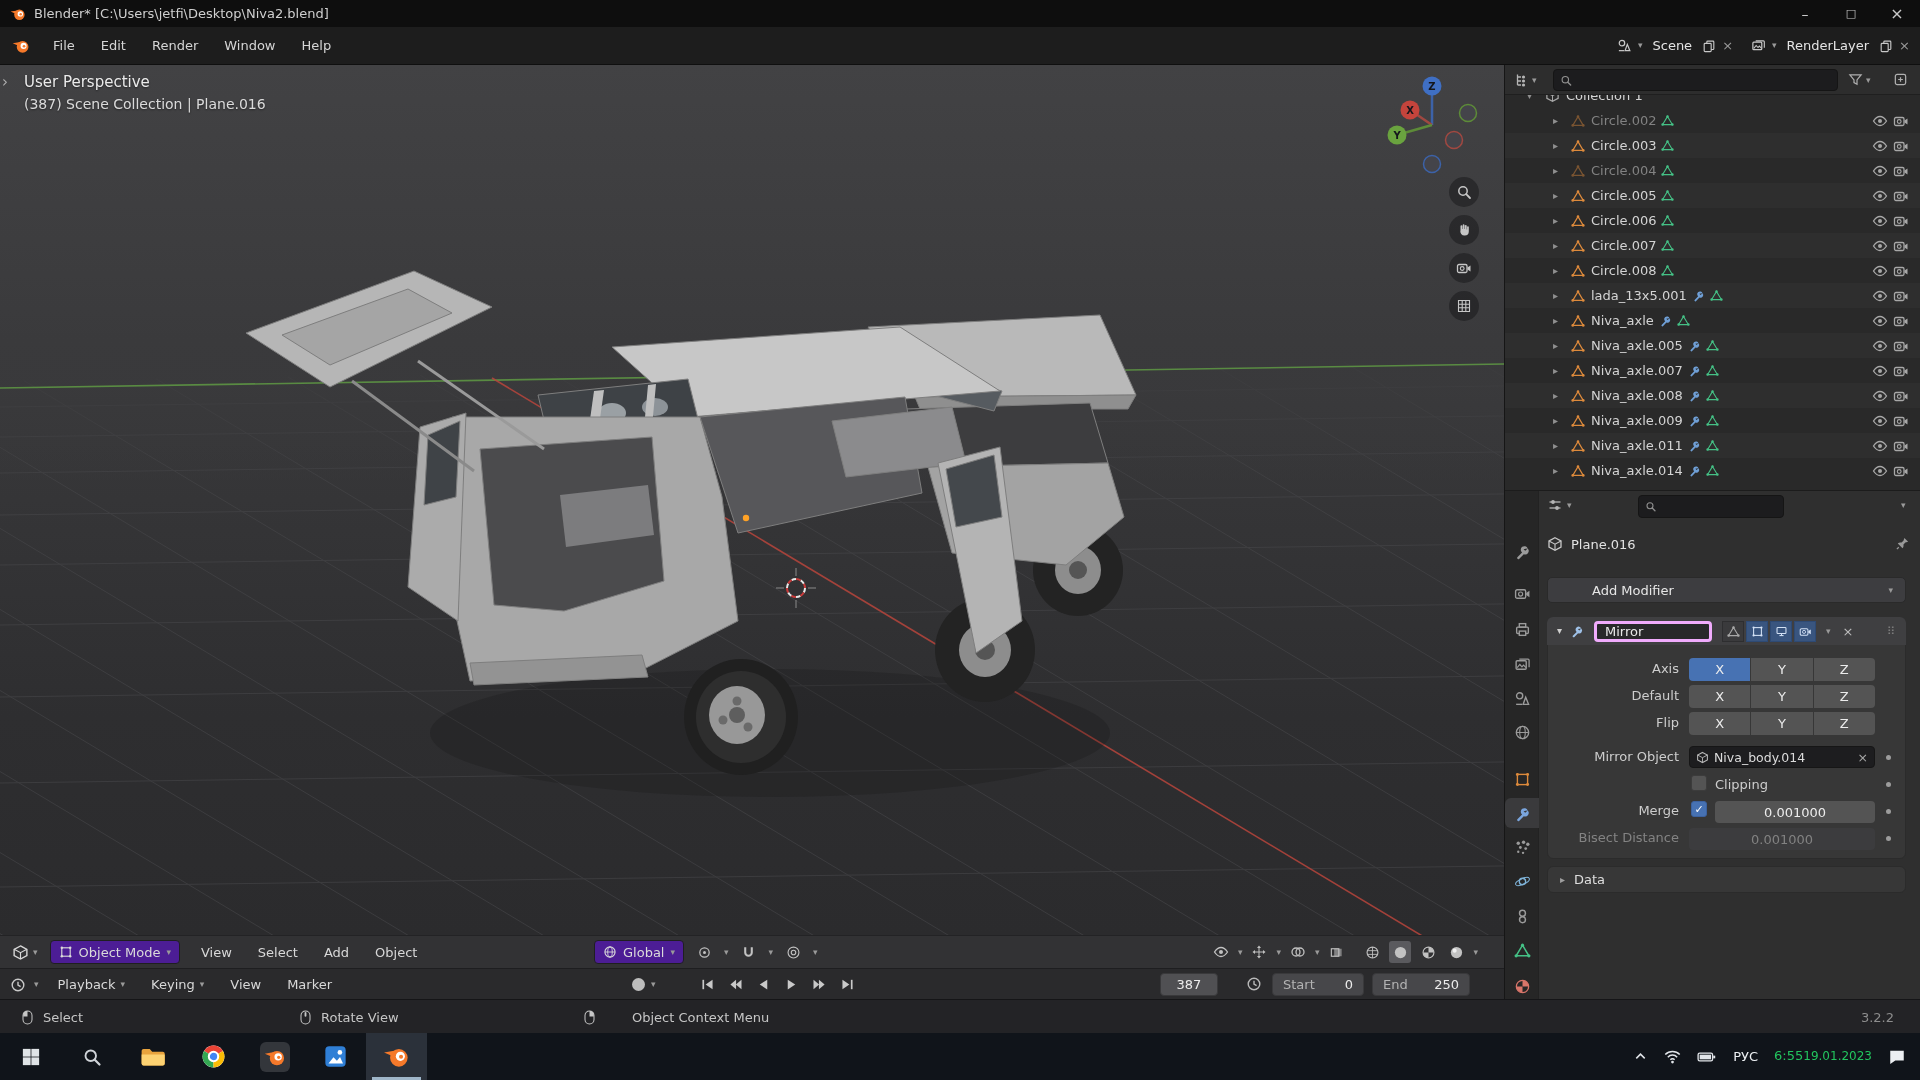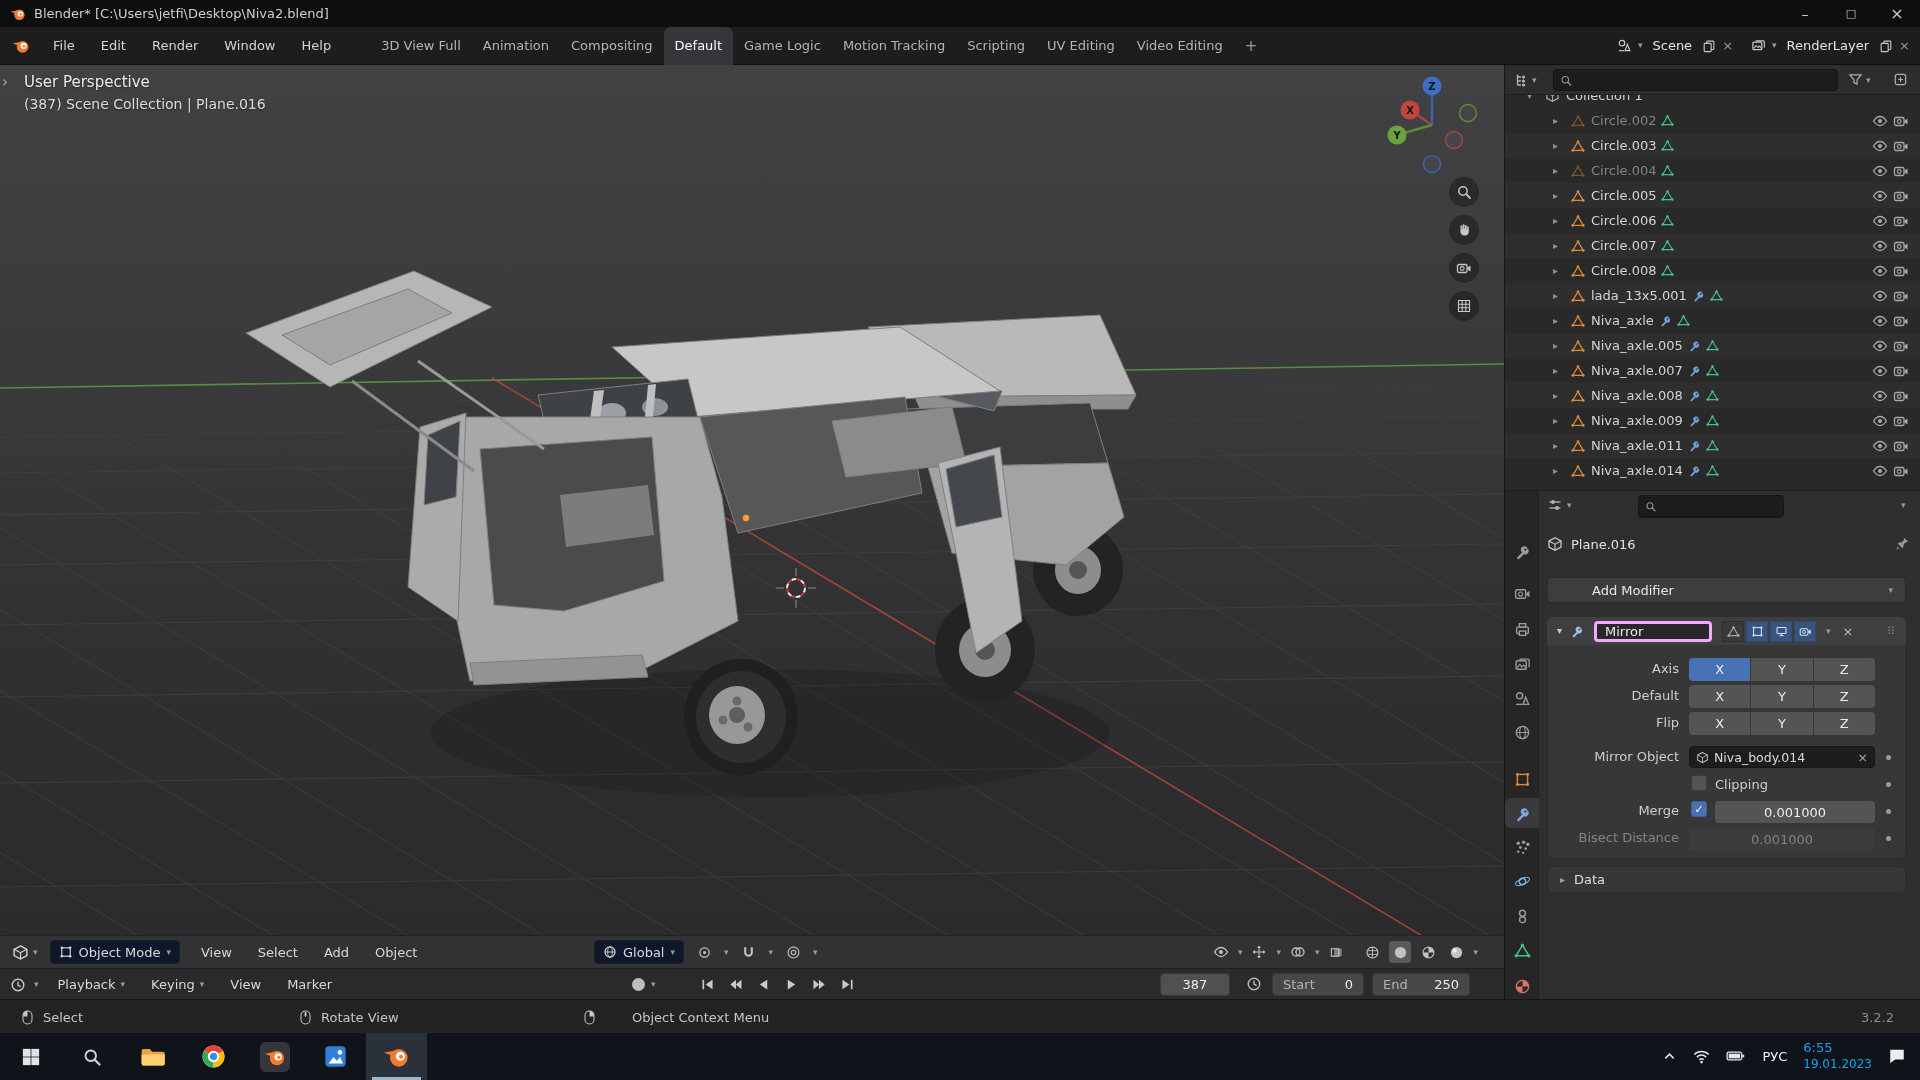--- a/index.html
+++ b/index.html
@@ -29,38 +29,38 @@
 #viewport{position:absolute;left:0;top:65px;width:1504px;height:870px;overflow:hidden;background:linear-gradient(#424244,#3a3a3c 32%,#2e2e30 75%,#2b2b2d)}
 #vp-scene{position:absolute;inset:0}
 #grid-g line{stroke:#47474a;stroke-width:1}
 .vptext1{position:absolute;left:24px;top:8px;color:rgba(255,255,255,.9);font-size:15px;text-shadow:0 1px 2px rgba(0,0,0,.45)}
 .vptext2{position:absolute;left:24px;top:31px;color:rgba(255,255,255,.82);font-size:14px;text-shadow:0 1px 2px rgba(0,0,0,.45)}
 #tool-expand{position:absolute;left:2px;top:8px;color:#b0b0b0;font-size:15px}
 #gizmo{position:absolute;left:1372px;top:2px}
 .navb{position:absolute;left:1449px;width:30px;height:30px;border-radius:50%;background:rgba(26,26,28,.55);display:flex;align-items:center;justify-content:center;color:#c6c6c6}
 
 #viewport-header{position:absolute;left:0;top:935px;width:1504px;height:33px;background:#323234;border-top:1px solid #232325;display:flex;align-items:center;color:#d8d8d8}
-.pill{display:flex;align-items:center;gap:6px;background:#0f172a;border:1px solid #1f1f21;border-radius:4px;height:24px;padding:0 8px;color:#dadada;font-size:13px}
+.pill{display:flex;align-items:center;gap:6px;background:#4c1d95;border:1px solid #1f1f21;border-radius:4px;height:24px;padding:0 8px;color:#dadada;font-size:13px}
 .vmenu{color:#d8d8d8;font-size:13px;padding:0 5px}
 #vph-menus{display:flex;margin-left:16px;gap:16px}
 #vph-middle{position:absolute;left:594px;display:flex;align-items:center;gap:9px}
 #vph-right{position:absolute;right:26px;display:flex;align-items:center;gap:6px}
 .hbtn{width:22px;height:22px;display:flex;align-items:center;justify-content:center;color:#c2c2c2}
 .hbtn.on{background:#5a5a5e;border-radius:3px}
 
 #timeline{position:absolute;left:0;top:968px;width:1504px;height:31px;background:#2a2a2c;border-top:1px solid #1e1e20}
 #tl-left{position:absolute;left:10px;top:0;height:31px;display:flex;align-items:center;gap:8px;color:#c9c9c9}
 #tl-menus{display:flex;gap:16px;margin-left:6px}
 .tlmenu{display:flex;align-items:center;gap:5px}
 #tl-transport{position:absolute;left:694px;top:0;height:31px;display:flex;align-items:center;gap:2px}
 .trbtn{width:26px;height:22px;display:flex;align-items:center;justify-content:center;color:#c9c9c9}
 #tl-rec{position:absolute;left:632px;top:0;height:31px;display:flex;align-items:center;gap:6px}
 .rec{width:13px;height:13px;border-radius:50%;background:#bdbdbd}
 .tfield{position:absolute;top:4px;height:23px;background:#47474a;border:1px solid #39393b;border-radius:4px;display:flex;align-items:center;padding:0 10px;font-size:13px;color:#ececec}
-#tl-frame{left:1160px;width:70px;justify-content:center;background:#505053}
+#tl-frame{left:1160px;width:58px;justify-content:center;background:#505053}
 #tl-clock{position:absolute;left:1246px;top:7px;color:#b9b9b9}
 #tl-start{left:1272px;width:92px;justify-content:space-between}
 #tl-end{left:1372px;width:98px;justify-content:space-between}
 .tfl{color:#b3b3b3}
 
 #rightpanel{position:absolute;left:1504px;top:65px;width:416px;height:934px;background:#2b2b2b;border-left:1px solid #161616}
 #outliner{position:absolute;left:0;top:0;width:416px;height:425px;background:#292929}
 #outliner-header{position:absolute;left:0;top:0;width:416px;height:30px;background:#2d2d2d;border-bottom:1px solid #1f1f1f}
 .searchbox{position:absolute;background:#1c1c1e;border:1px solid #151515;border-radius:4px;display:flex;align-items:center;gap:5px;padding:0 6px;color:#8f8f8f}
 .searchbox input{background:transparent;border:none;outline:none;color:#ddd;font-size:12px;width:100%}
@@ -103,21 +103,21 @@
 #statusbar{position:absolute;left:0;top:999px;width:1920px;height:34px;background:#232326;border-top:1px solid #151517}
 .sbhint{position:absolute;top:0;height:34px;display:flex;gap:8px;align-items:center;font-size:13px;color:#c6c6c6}
 #sb-version{position:absolute;right:26px;top:0;height:34px;display:flex;align-items:center;color:#8d8d8d;font-size:13px}
 
 #taskbar{position:absolute;left:0;top:1033px;width:1920px;height:47px;background:#10141a;display:flex;align-items:center}
 .ttile{width:61px;height:47px;display:flex;align-items:center;justify-content:center;position:relative;color:#dfe3e6}
 .ttile.active{background:#2b313a}
 .ttile.active .uline{position:absolute;left:6px;right:6px;bottom:0;height:3px;background:#9fb6c9}
 .darksq{width:30px;height:30px;background:#33363b;border-radius:6px;display:flex;align-items:center;justify-content:center}
 #tray{margin-left:auto;display:flex;align-items:center;gap:16px;padding-right:14px;color:#e2e6ea}
-#tray-clock{display:flex;flex-direction:column;line-height:1.3;color:#0ea5e9}
+#tray-clock{display:flex;flex-direction:row;align-items:center;line-height:1.3;color:#22c55e}
 #tray-clock .t1{font-size:13px}
 #tray-clock .t2{font-size:12px}
 #tray-lang{font-size:13px;color:#eceff2}
 </style>
 </head>
 <body>
 
 <svg width="0" height="0" style="position:absolute" aria-hidden="true">
 <defs>
 <symbol id="i-blender" viewBox="0 0 16 16">
@@ -371,32 +371,20 @@
   <div id="topbar">
     <svg class="ic logo" style="width:18px;height:18px">
         <use href="#i-blender"></use>
       </svg>
     <div id="topbar-menus">
         <span class="tmenu">File</span>
         <span class="tmenu">Edit</span>
         <span class="tmenu">Render</span>
         <span class="tmenu">Window</span>
         <span class="tmenu">Help</span>
-      </div>
-    <div id="topbar-tabs">
-        <span class="wtab">3D View Full</span>
-        <span class="wtab">Animation</span>
-        <span class="wtab">Compositing</span>
-        <span class="wtab active">Default</span>
-        <span class="wtab">Game Logic</span>
-        <span class="wtab">Motion Tracking</span>
-        <span class="wtab">Scripting</span>
-        <span class="wtab">UV Editing</span>
-        <span class="wtab">Video Editing</span>
-        <span class="wtab addtab">+</span>
       </div>
     <div id="topbar-right">
       <svg class="ic" style="width:15px;height:15px">
           <use href="#i-scene"></use>
         </svg>
       <span class="crt">▾</span>
       <span class="lbl">Scene</span>
       <svg class="ic" style="width:14px;height:14px">
           <use href="#i-copy"></use>
         </svg>

